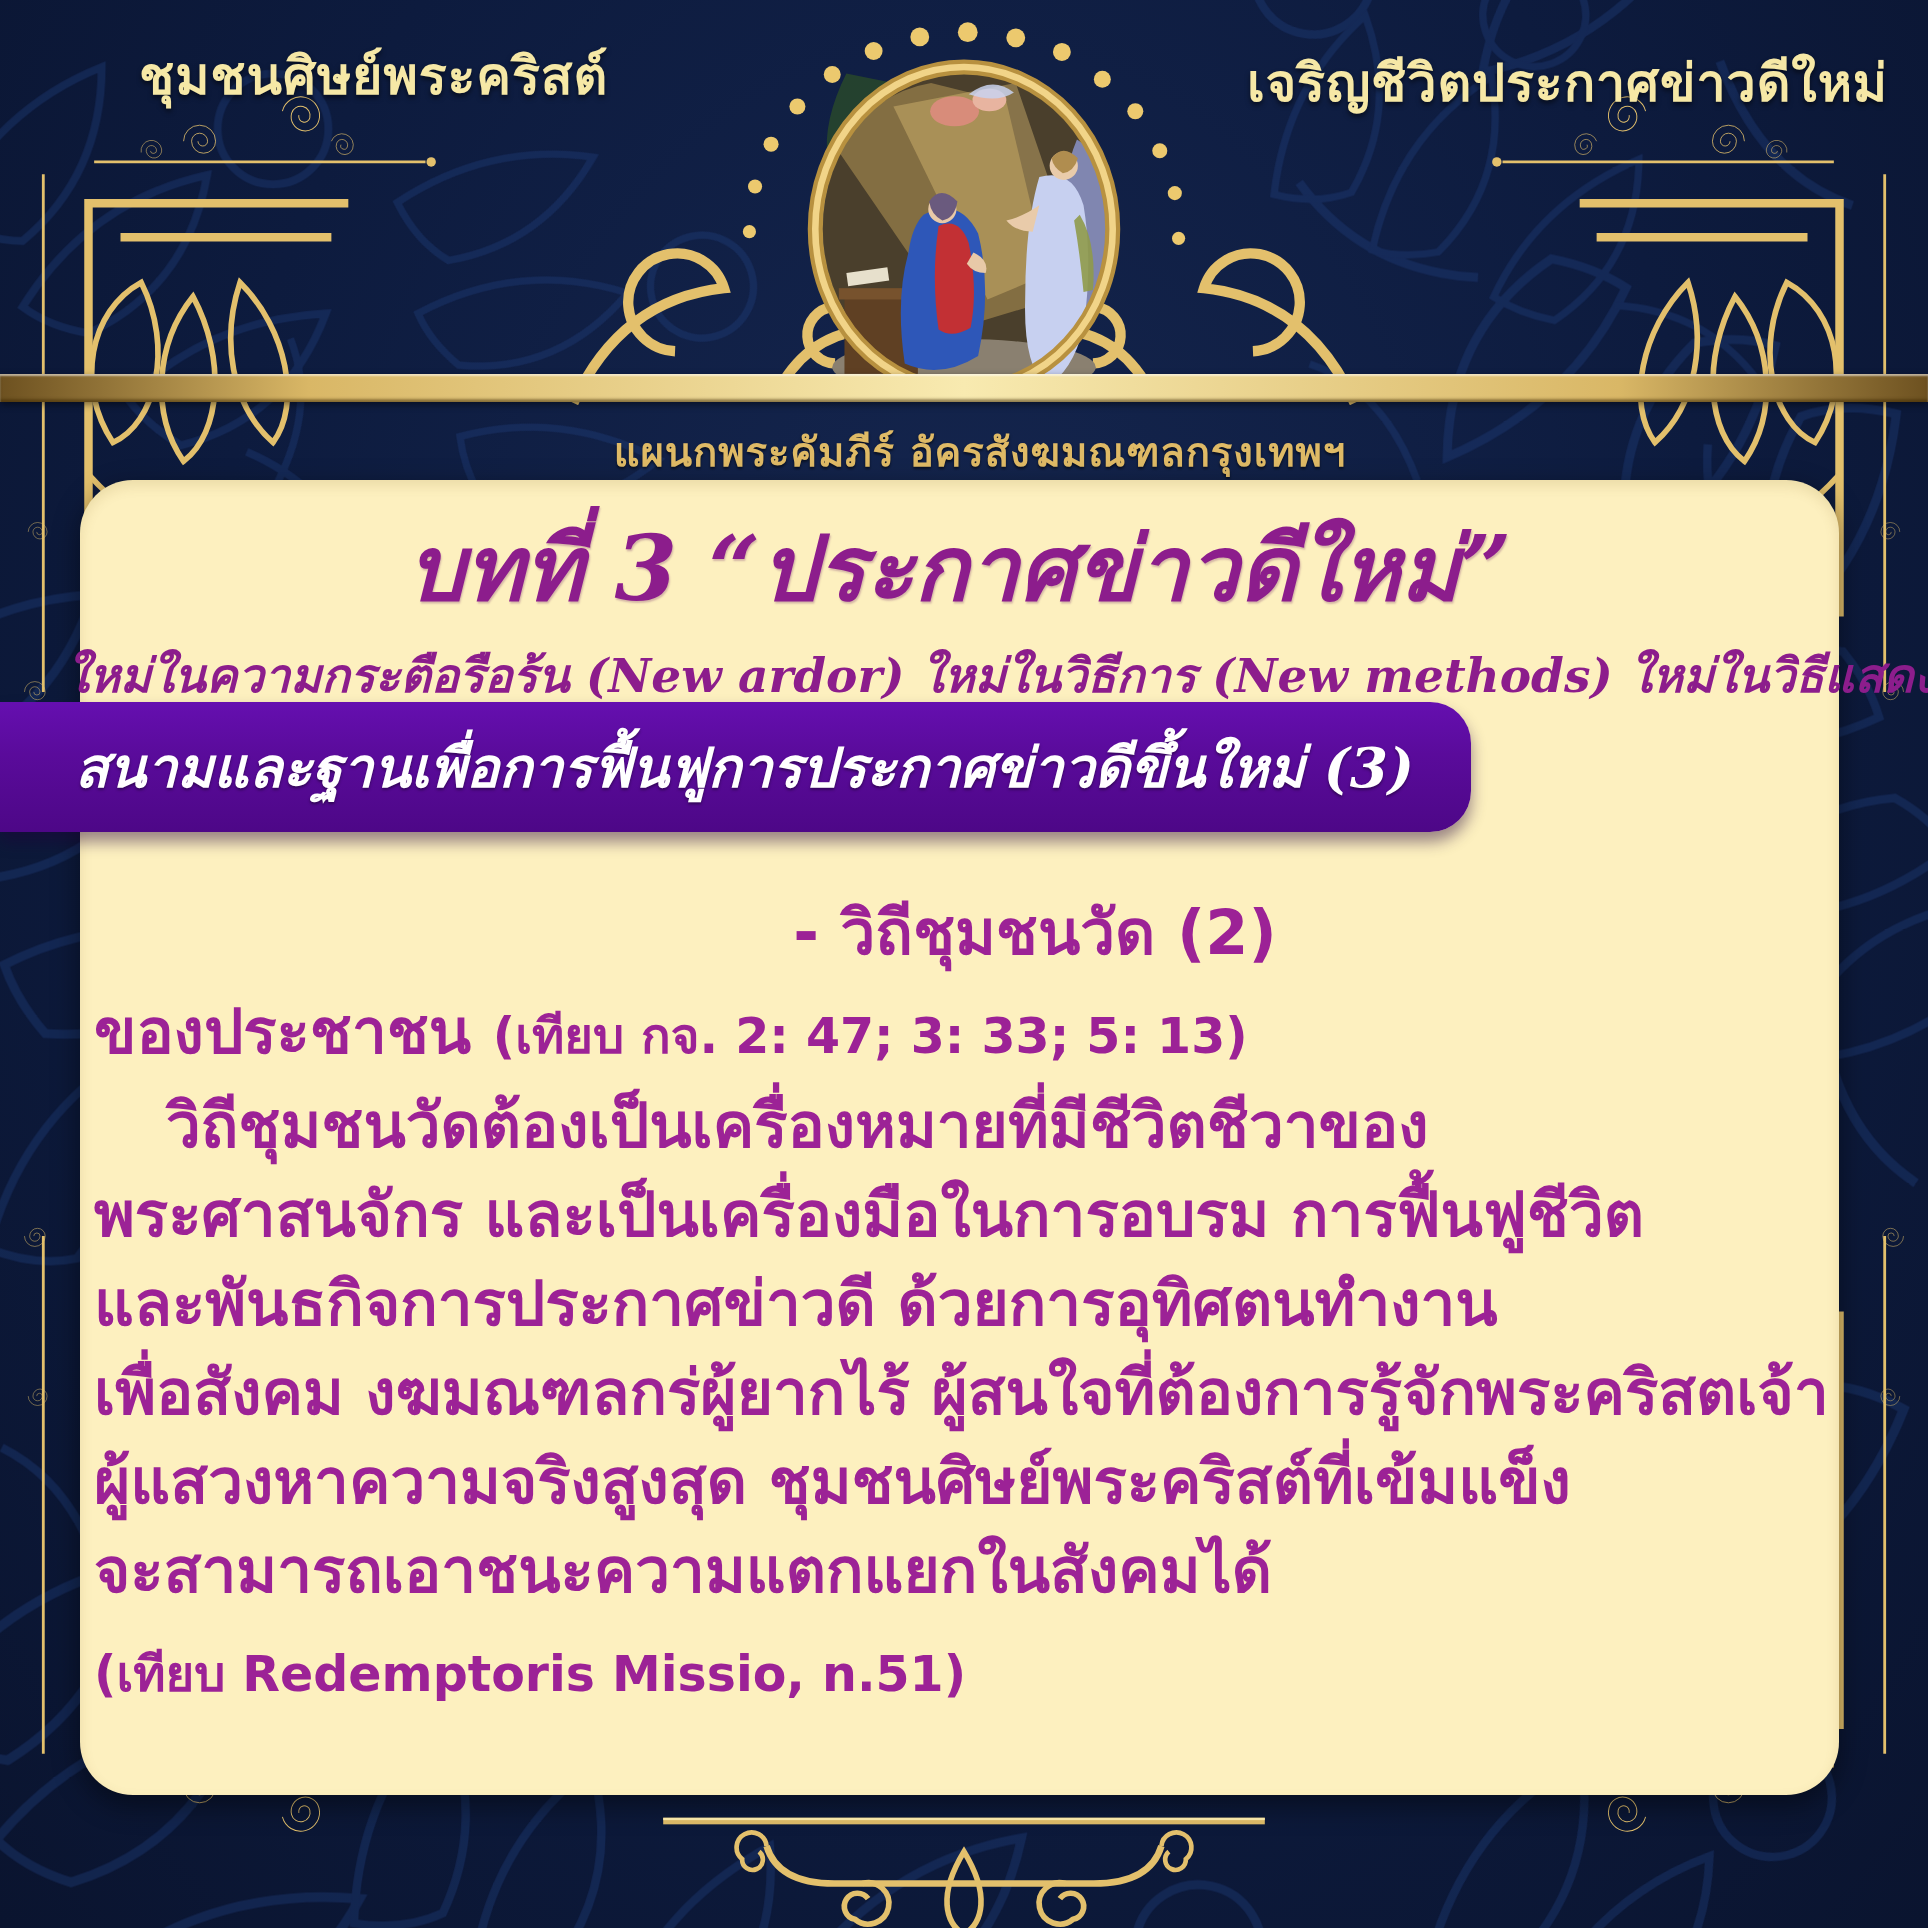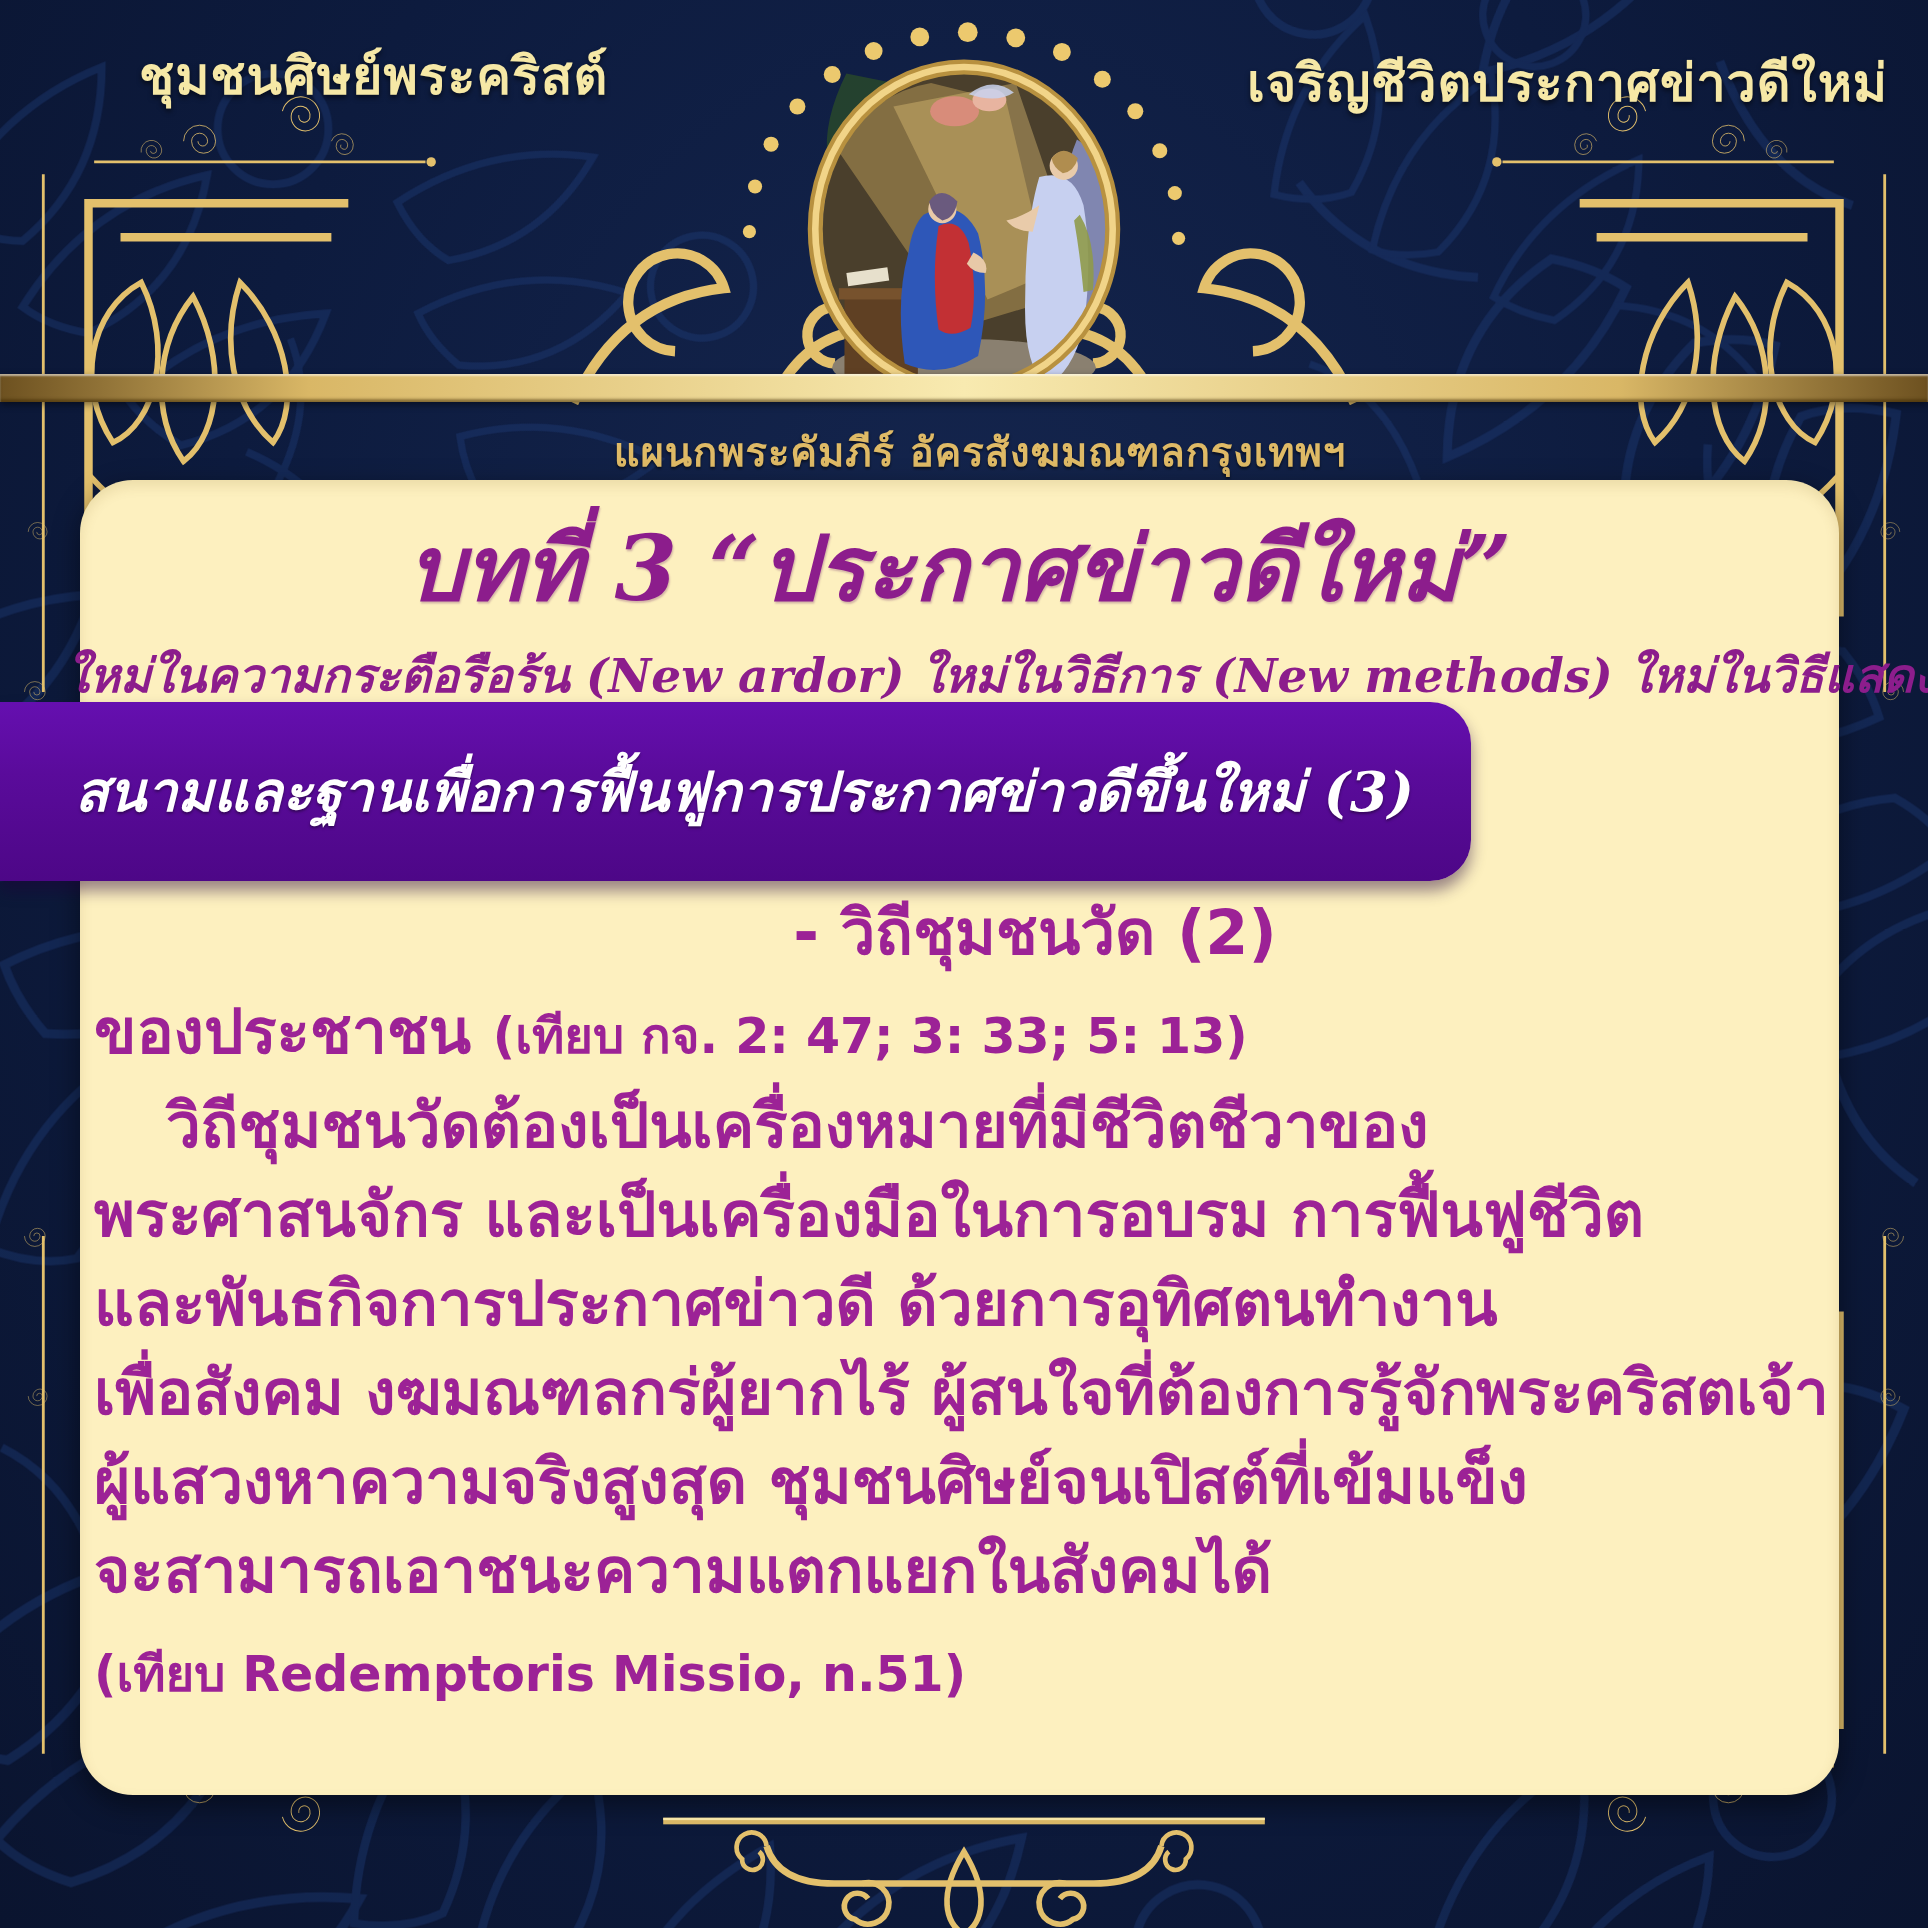--- a/index.html
+++ b/index.html
@@ -66,21 +66,21 @@
   }
   .card-subtitle{
     left:66px;top:638px;width:1798px;text-align:center;
     font-family:"DejaVu Serif",serif;font-style:italic;font-weight:bold;
     font-size:47px;color:var(--title-purple);
     white-space:nowrap;
   }
 
   
   .banner{
-    left:0;top:702px;width:1471px;height:179px;
+    left:0;top:702px;width:1471px;height:130px;
     background:linear-gradient(to bottom,#650fb0 0%,var(--banner-purple) 40%,#4d0787 100%);
     border-radius:0 41px 41px 0;
     box-shadow:0 9.4px 15px rgba(30,0,60,.45);
     display:flex;align-items:center;
   }
   .banner-text{
     padding-left:75px;
     font-family:"DejaVu Serif",serif;font-style:italic;font-weight:bold;
     font-size:55px;color:var(--white);
     text-shadow:0 1.9px 2.8px rgba(0,0,0,.4);
@@ -256,21 +256,21 @@
   </div>
 
   <div class="abs topic-line">-  วิถีชุมชนวัด (2)</div>
 
   <div class="abs body-col">
     <div class="line"><span>ของประชาชน </span><span class="ref-small">(เทียบ กจ. 2: 47; 3: 33; 5: 13)</span></div>
     <div class="line indent">วิถีชุมชนวัดต้องเป็นเครื่องหมายที่มีชีวิตชีวาของ</div>
     <div class="line">พระศาสนจักร และเป็นเครื่องมือในการอบรม การฟื้นฟูชีวิต</div>
     <div class="line">และพันธกิจการประกาศข่าวดี ด้วยการอุทิศตนทำงาน</div>
     <div class="line">เพื่อสังคม งฆมณฑลกร่ผู้ยากไร้ ผู้สนใจที่ต้องการรู้จักพระคริสตเจ้า</div>
-    <div class="line">ผู้แสวงหาความจริงสูงสุด ชุมชนศิษย์จนเปิสต์ที่เข้มแข็ง</div>
+    <div class="line">ผู้แสวงหาความจริงสูงสุด ชุมชนศิษย์พระคริสต์ที่เข้มแข็ง</div>
     <div class="line">จะสามารถเอาชนะความแตกแยกในสังคมได้</div>
     <div class="line ref-line">(เทียบ Redemptoris Missio, n.51)</div>
   </div>
 
   <svg class="abs orn" width="678" height="141" viewBox="0 0 720 150" style="left:625px;top:1814px">
     <g fill="none" stroke="#e3c06c">
       <rect x="40" y="4" width="640" height="7" fill="#d9b766" stroke="none"></rect>
       <rect x="40" y="4" width="640" height="2.5" fill="#f7e6a8" stroke="none"></rect>
       <path d="M150 34 Q162 74 222 74 H 498 Q558 74 570 34" stroke-width="7"></path>
       <path d="M150 34 a16 16 0 1 0 -26 14 a11 11 0 1 0 18 -8" stroke-width="5"></path>

